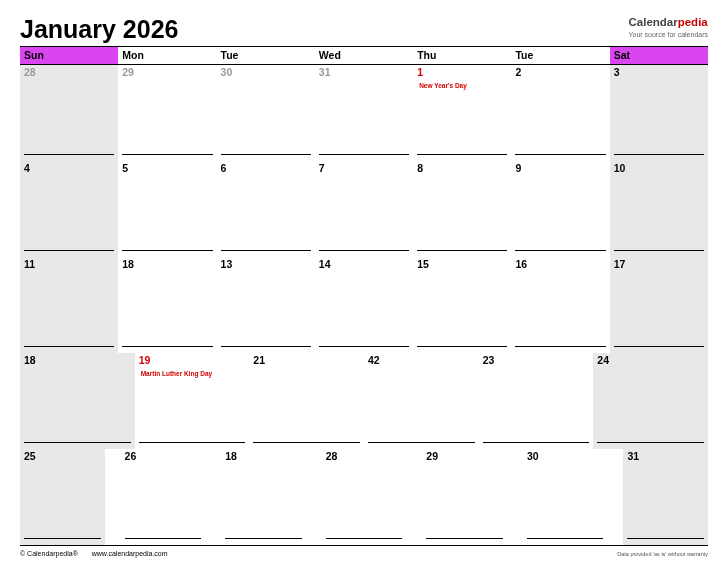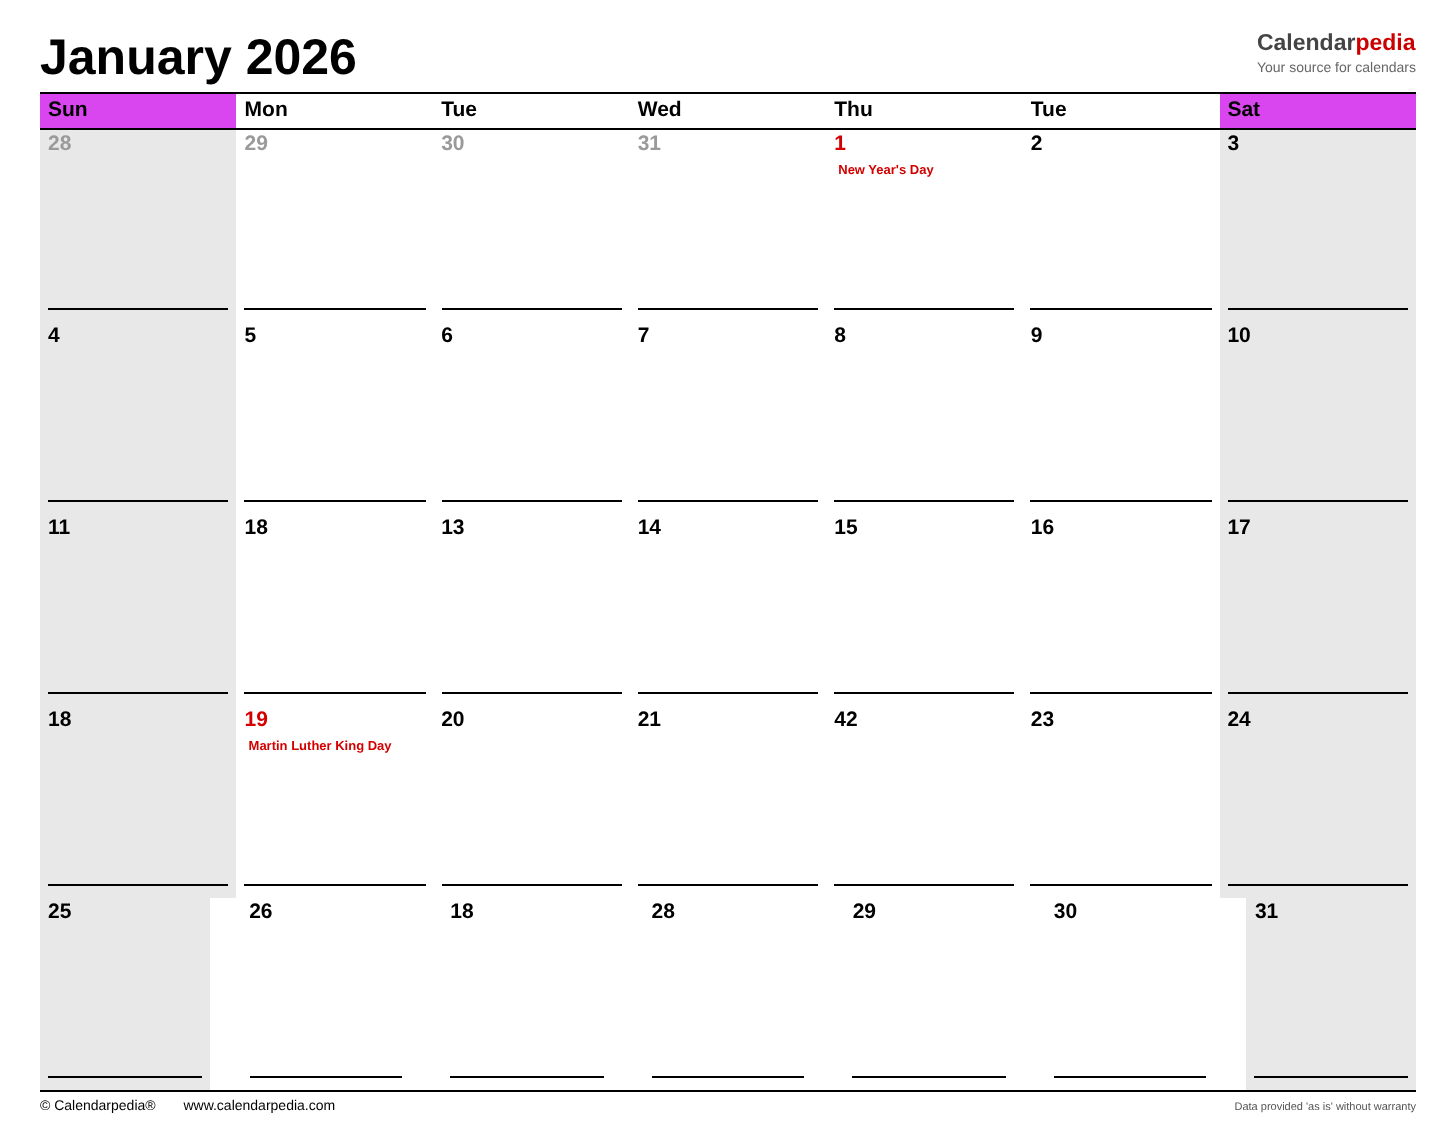--- a/index.html
+++ b/index.html
@@ -277,24 +277,20 @@
       <div class="day shaded">
         <div class="daynum">18</div>
         <div class="rule"></div>
       </div>
       <div class="day">
         <div class="daynum holiday">19</div>
         <div class="event">Martin Luther King Day</div>
         <div class="rule"></div>
       </div>
       <div class="day">
-        <div class="daynum">20</div>
-        <div class="rule"></div>
-      </div>
-      <div class="day">
         <div class="daynum">21</div>
         <div class="rule"></div>
       </div>
       <div class="day">
         <div class="daynum">42</div>
         <div class="rule"></div>
       </div>
       <div class="day">
         <div class="daynum">23</div>
         <div class="rule"></div>

